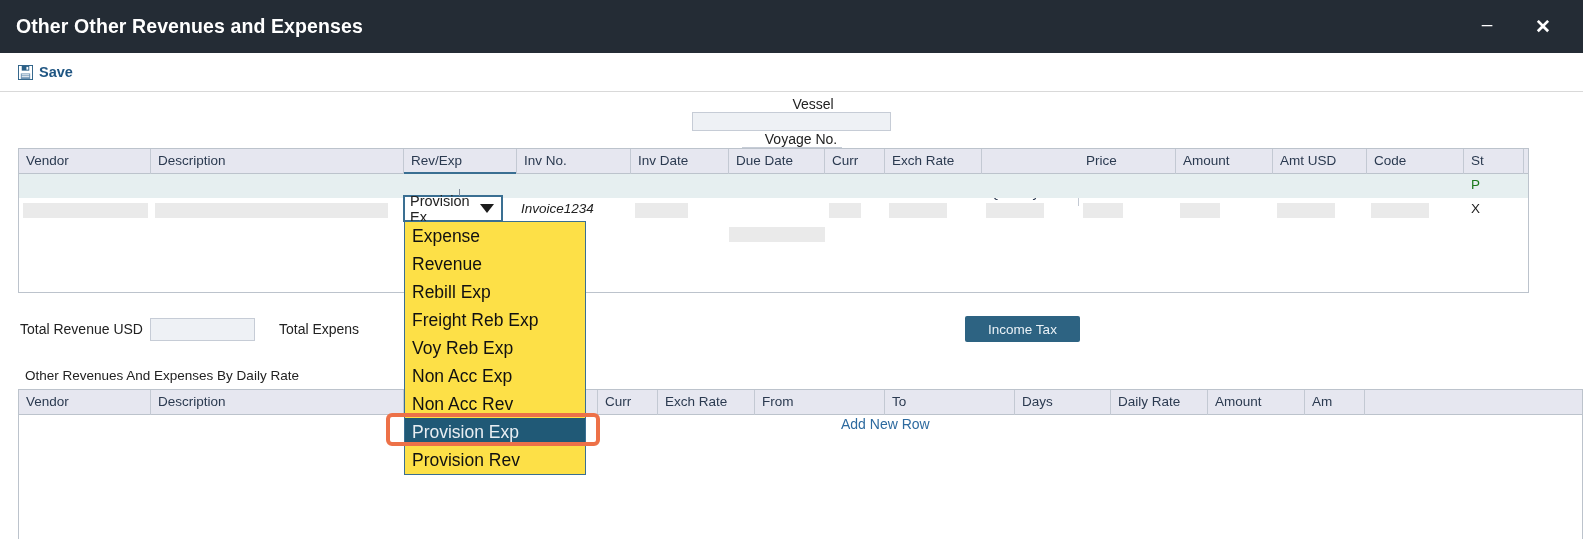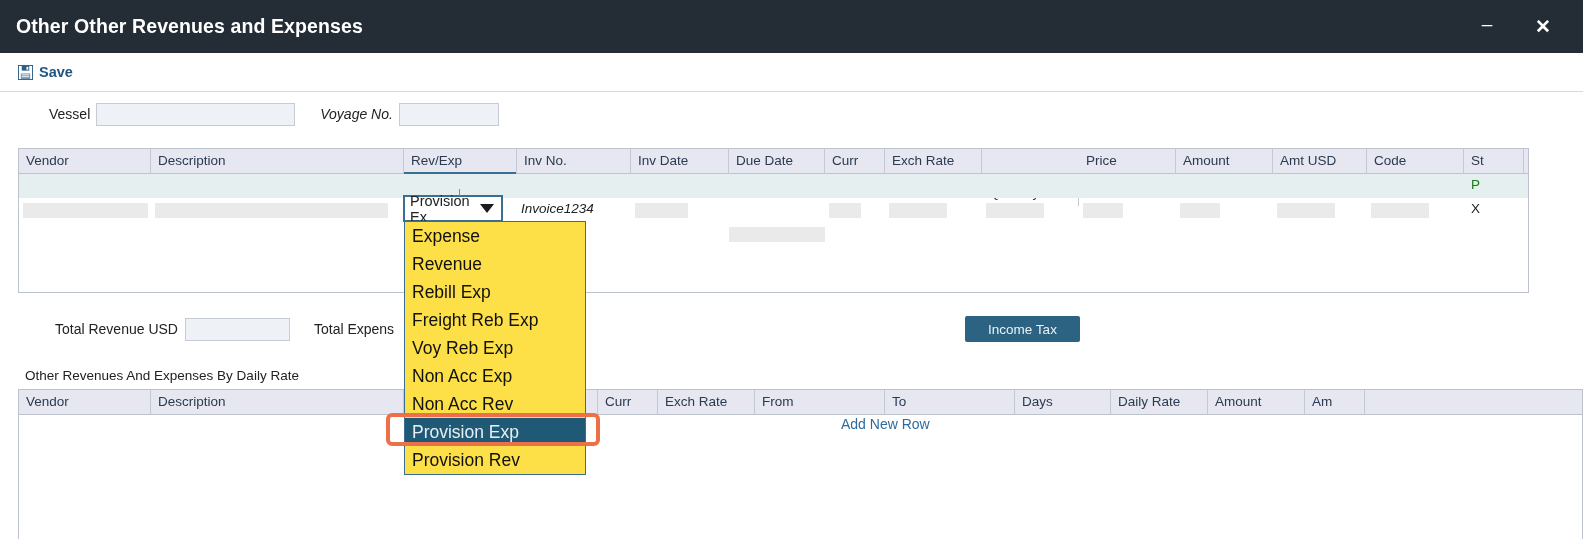--- a/index.html
+++ b/index.html
@@ -57,27 +57,27 @@
   }
   .save-btn .lbl {
     color: #1f5582; font-size: 14.5px; font-weight: bold;
   }
   .floppy { width: 15px; height: 15px; display:block; }
 
   
   .formrow {
     position: absolute; left: 0; top: 96px;
     width: 1583px; height: 36px;
-    display: flex; align-items: center;
+    display: flex; align-items: center; flex-direction: column;
   }
   .fld-label {
     font-size: 14px; color: #222; margin-right: 6px;
   }
   .fld-label.vessel { margin-left: 49px; }
-  .fld-label.voyage { margin-left: 25px; font-style: italic; }
+  .fld-label.voyage { margin-left: 25px; }
   .txtbox {
     background: #eef1f5;
     border: 1px solid #c6ccd6;
     height: 23px;
   }
   .txtbox.vessel { width: 199px; }
   .txtbox.voyage { width: 100px; }
 
   
   .grid1 {
@@ -115,21 +115,21 @@
   .st-p { color: #1c7a1c; padding-left: 7px; }
   .st-x { color: #1b1b1b; padding-left: 7px; }
 
   
   .totals {
     position: absolute; left: 0; top: 314px;
     width: 1583px; height: 30px;
     display: flex; align-items: center;
     font-size: 14px; color: #222;
   }
-  .totals .t1 { margin-left: 55px; }
+  .totals .t1 { margin-left: 20px; }
   .totals .tbox {
     background: #eef1f5; border: 1px solid #c6ccd6;
     width: 105px; height: 23px; margin-left: 7px;
   }
   .totals .t2 { margin-left: 24px; }
 
   .income-tax {
     position: absolute; left: 965px; top: 316px;
     width: 115px; height: 26px;
     background: #2d6382;

